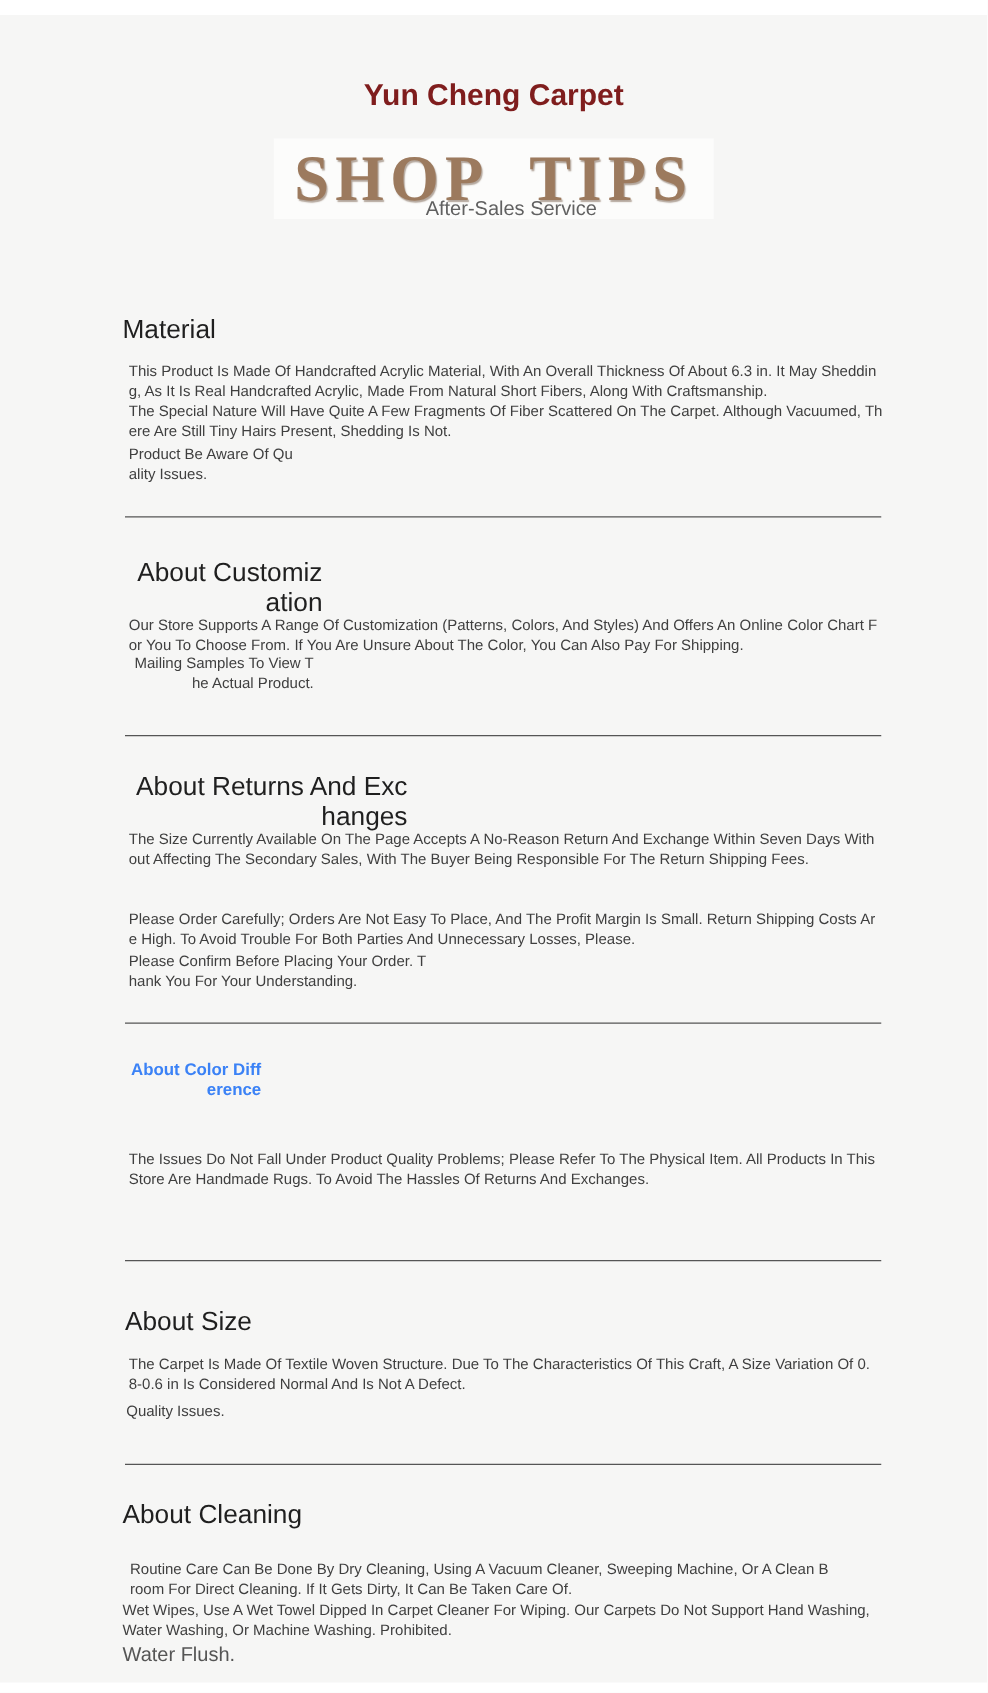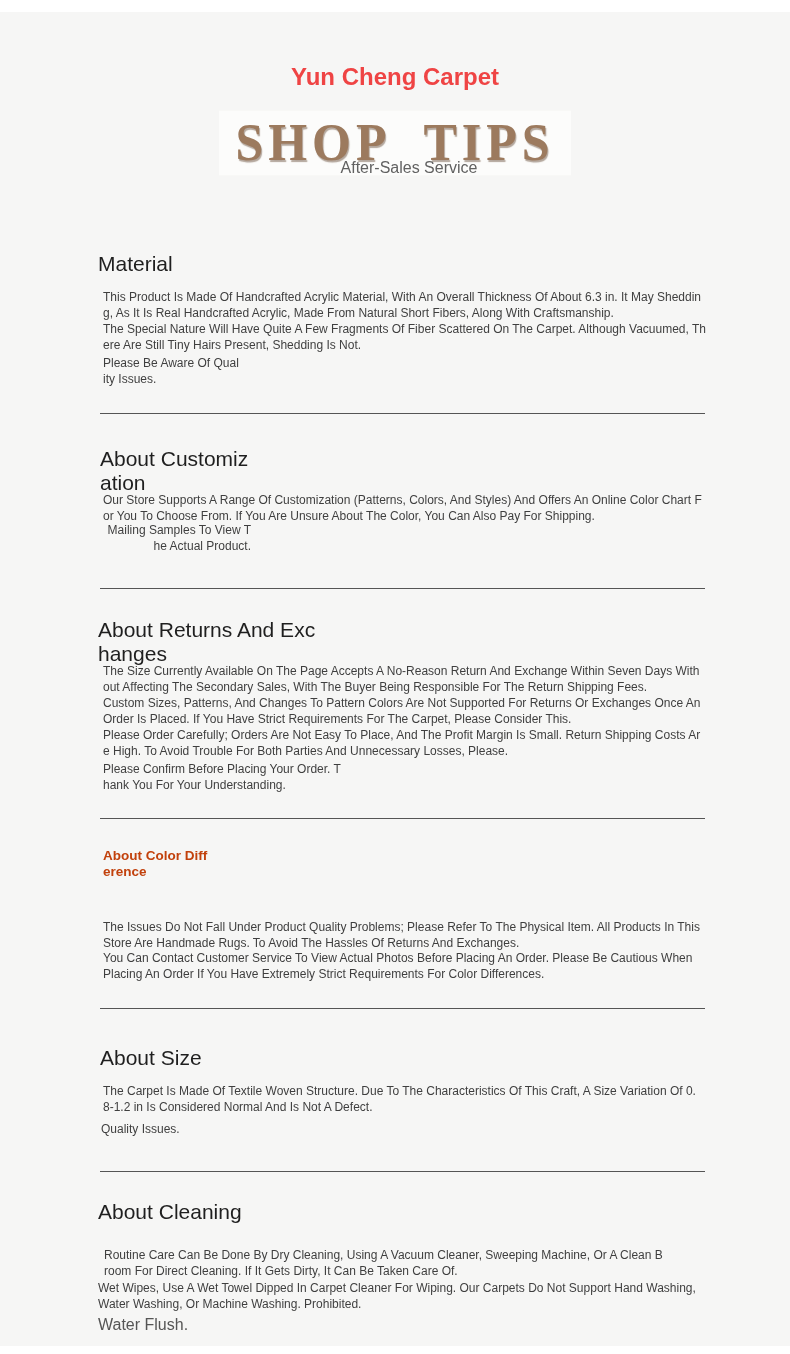--- a/index.html
+++ b/index.html
@@ -1,25 +1,25 @@
 <!DOCTYPE html>
 <html><head>
 <meta charset="utf-8">
 <style>
   html,body{margin:0;padding:0;background:#ffffff;}
   .page{position:relative;width:790px;height:1354px;background:#ffffff;overflow:hidden;font-family:"Liberation Sans",sans-serif;}
   .content-bg{position:absolute;top:12px;left:0;width:790px;height:1334px;background:#f6f6f5;}
 
   .blk{position:absolute;margin:0;}
-  .h{font-size:21px;line-height:24px;font-weight:400;color:#1f1f1f;word-break:break-all;}
+  .h{font-size:21px;line-height:24px;font-weight:400;color:#1f1f1f;word-break:break-all;text-align:right;}
   .p{font-size:12px;line-height:15.6px;font-weight:400;color:#3f3f3f;word-break:break-all;}
   .divider{position:absolute;left:100px;width:605px;height:0;border-top:1px solid #555;}
 
   
-  .store-title{position:absolute;top:46px;left:0;width:790px;text-align:center;font-size:24px;line-height:30px;font-weight:700;color:#ef4444;}
+  .store-title{position:absolute;top:46px;left:0;width:790px;text-align:center;font-size:24px;line-height:30px;font-weight:700;color:#7f1d1d;}
   .logo{position:absolute;top:80px;left:0;width:790px;text-align:center;margin-top:32px;}
   .logo-text{display:inline-block;background:#fcfcfb;padding:2px 16px 4px;font-family:"Liberation Serif",serif;font-weight:700;font-size:50px;line-height:56px;color:#9c7a5e;letter-spacing:5px;word-spacing:18px;text-shadow:1px 2px 1px rgba(90,62,40,0.45);transform:scaleY(1.04);}
   .subtitle{position:absolute;top:158px;left:14px;width:790px;text-align:center;font-size:16px;line-height:19px;color:#616161;}
 
   
   .t1{top:252px;left:98px;}
   .p11{top:290px;left:103px;width:603px;}
   .p12{top:322px;left:103px;width:603px;}
   .p13{top:356px;left:103px;width:136px;}
   .d1{top:413px;}
@@ -32,21 +32,21 @@
 
   
   .t3{top:618px;left:98px;width:228px;}
   .p31{top:664px;left:103px;width:603px;}
   .p32{top:696px;left:103px;width:603px;}
   .p33{top:728px;left:103px;width:603px;}
   .p34{top:762px;left:103px;width:242px;}
   .d3{top:818px;}
 
   
-  .t4{top:848px;left:103px;width:106px;font-size:13.5px;line-height:16px;font-weight:700;color:#c2410c;}
+  .t4{top:848px;left:103px;width:106px;font-size:13.5px;line-height:16px;font-weight:700;color:#3b82f6;}
   .p41{top:888px;left:103px;width:603px;}
   .p42{top:920px;left:103px;width:599px;}
   .p43{top:951px;left:103px;width:592px;}
   .d4{top:1008px;}
 
   
   .t5{top:1046px;left:100px;}
   .p51{top:1084px;left:103px;width:598px;}
   .p52{top:1122px;left:101px;width:320px;}
   .d5{top:1171px;}
@@ -65,42 +65,40 @@
 
   <h1 class="store-title">Yun Cheng Carpet</h1>
   <div class="logo">
     <span class="logo-text">SHOP TIPS</span>
   </div>
   <div class="subtitle">After-Sales Service</div>
 
   <h2 class="blk h t1">Material</h2>
   <p class="blk p p11">This Product Is Made Of Handcrafted Acrylic Material, With An Overall Thickness Of About 6.3 in. It May Shedding, As It Is Real Handcrafted Acrylic, Made From Natural Short Fibers, Along With Craftsmanship.</p>
   <p class="blk p p12">The Special Nature Will Have Quite A Few Fragments Of Fiber Scattered On The Carpet. Although Vacuumed, There Are Still Tiny Hairs Present, Shedding Is Not.</p>
-  <p class="blk p p13">Please Be Aware Of Quality Issues.</p>
+  <p class="blk p p13">Product Be Aware Of Quality Issues.</p>
   <div class="divider d1"></div>
 
   <h2 class="blk h t2">About Customization</h2>
   <p class="blk p p21">Our Store Supports A Range Of Customization (Patterns, Colors, And Styles) And Offers An Online Color Chart For You To Choose From. If You Are Unsure About The Color, You Can Also Pay For Shipping.</p>
   <p class="blk p p22">Mailing Samples To View The Actual Product.</p>
   <div class="divider d2"></div>
 
   <h2 class="blk h t3">About Returns And Exchanges</h2>
   <p class="blk p p31">The Size Currently Available On The Page Accepts A No-Reason Return And Exchange Within Seven Days Without Affecting The Secondary Sales, With The Buyer Being Responsible For The Return Shipping Fees.</p>
-  <p class="blk p p32">Custom Sizes, Patterns, And Changes To Pattern Colors Are Not Supported For Returns Or Exchanges Once An Order Is Placed. If You Have Strict Requirements For The Carpet, Please Consider This.</p>
   <p class="blk p p33">Please Order Carefully; Orders Are Not Easy To Place, And The Profit Margin Is Small. Return Shipping Costs Are High. To Avoid Trouble For Both Parties And Unnecessary Losses, Please.</p>
   <p class="blk p p34">Please Confirm Before Placing Your Order. Thank You For Your Understanding.</p>
   <div class="divider d3"></div>
 
   <h2 class="blk h t4">About Color Difference</h2>
   <p class="blk p p42">The Issues Do Not Fall Under Product Quality Problems; Please Refer To The Physical Item. All Products In This Store Are Handmade Rugs. To Avoid The Hassles Of Returns And Exchanges.</p>
-  <p class="blk p p43">You Can Contact Customer Service To View Actual Photos Before Placing An Order. Please Be Cautious When Placing An Order If You Have Extremely Strict Requirements For Color Differences.</p>
   <div class="divider d4"></div>
 
   <h2 class="blk h t5">About Size</h2>
-  <p class="blk p p51">The Carpet Is Made Of Textile Woven Structure. Due To The Characteristics Of This Craft, A Size Variation Of 0.8-1.2 in Is Considered Normal And Is Not A Defect.</p>
+  <p class="blk p p51">The Carpet Is Made Of Textile Woven Structure. Due To The Characteristics Of This Craft, A Size Variation Of 0.8-0.6 in Is Considered Normal And Is Not A Defect.</p>
   <p class="blk p p52">Quality Issues.</p>
   <div class="divider d5"></div>
 
   <h2 class="blk h t6">About Cleaning</h2>
   <p class="blk p p62">Wet Wipes, Use A Wet Towel Dipped In Carpet Cleaner For Wiping. Our Carpets Do Not Support Hand Washing, Water Washing, Or Machine Washing. Prohibited.</p>
   <p class="blk p p61">Routine Care Can Be Done By Dry Cleaning, Using A Vacuum Cleaner, Sweeping Machine, Or A Clean Broom For Direct Cleaning. If It Gets Dirty, It Can Be Taken Care Of.</p>
   <p class="blk p p63">Water Flush.</p>
 </div>
 
 </body></html>

